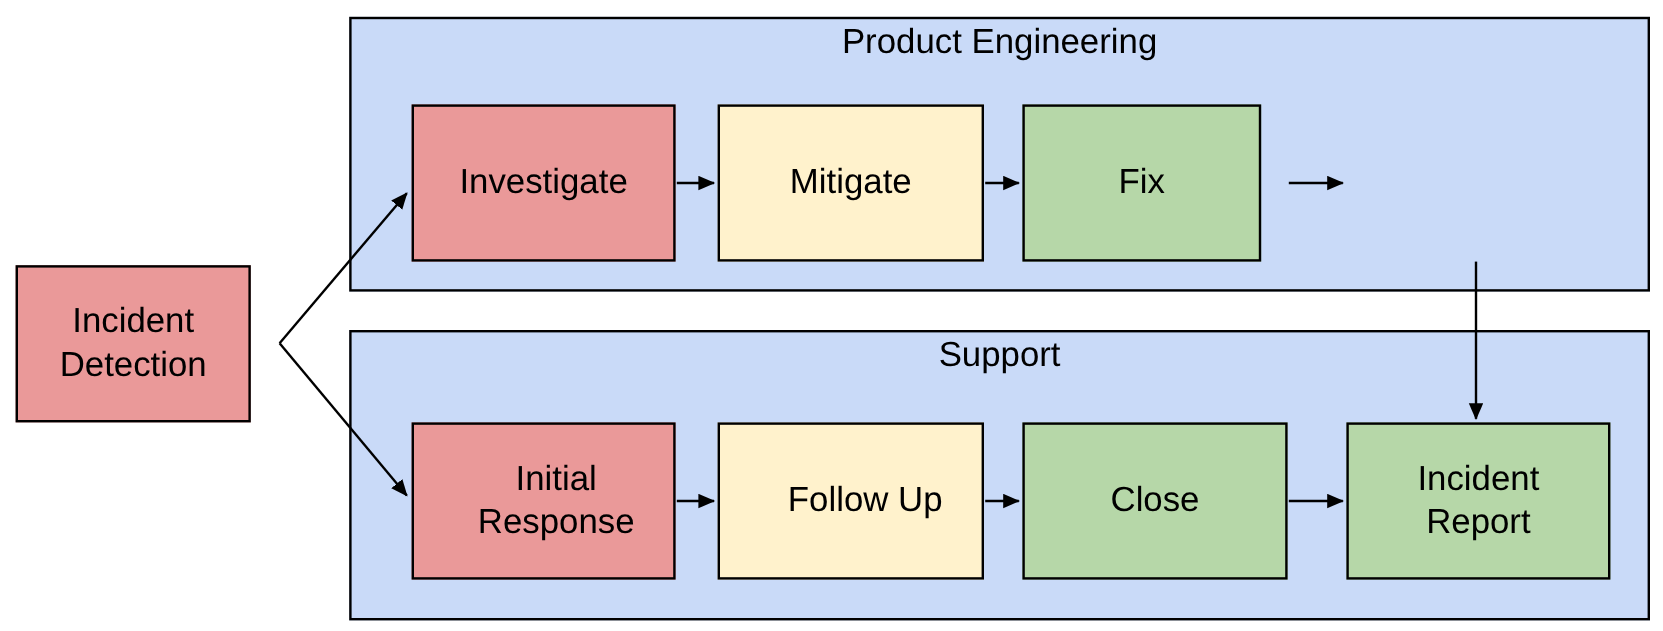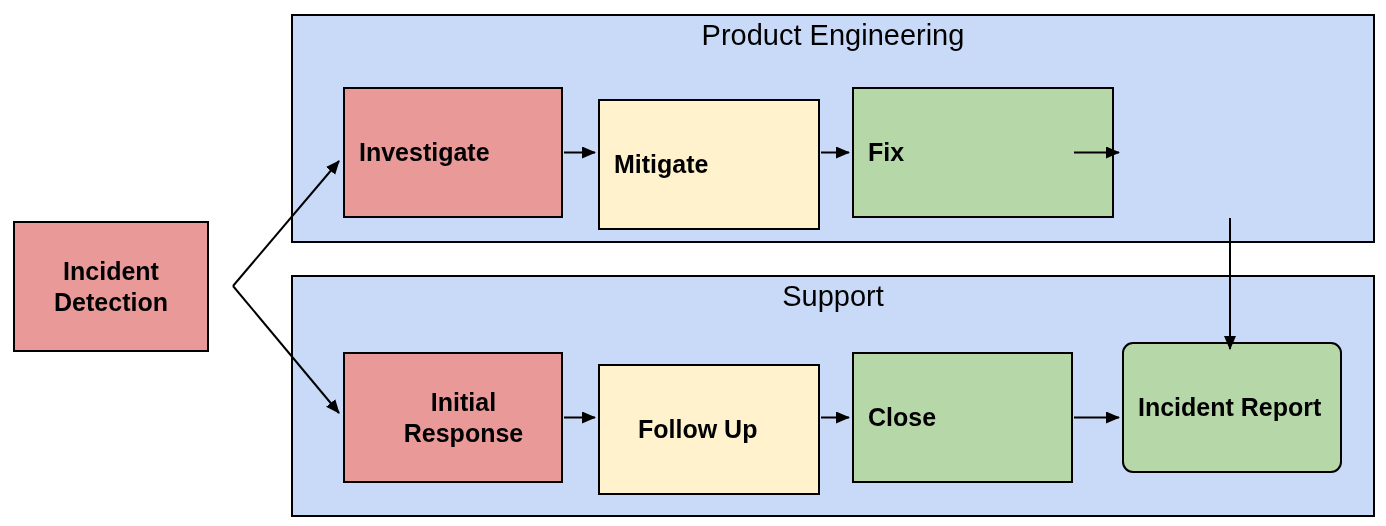--- a/index.html
+++ b/index.html
@@ -31,45 +31,45 @@
     text-align:center;
     font-size:29px;
     line-height:38px;
   }
   .node{
     position:absolute;
     border:2px solid var(--border);
     box-sizing:border-box;
     display:flex;
     align-items:center;
+    justify-content:center;
     text-align:center;
-    font-size:25px;
+    font-size:29px;
     line-height:1.22;
     padding:0 14px;
-    font-weight:bold;
   }
   .node.red{background:var(--node-red);}
-  .node.yellow{background:var(--node-yellow);margin-top:12px;}
+  .node.yellow{background:var(--node-yellow);}
   .node.green{background:var(--node-green);}
 
   
   #group-product-engineering{left:291px;top:14px;width:1084px;height:229px;}
   #group-support{left:291px;top:275px;width:1084px;height:242px;}
 
   #node-incident-detection{left:13px;top:221px;width:196px;height:131px;}
 
   #node-investigate{left:343px;top:87px;width:220px;height:131px;}
   #node-mitigate{left:598px;top:87px;width:222px;height:131px;}
-  #node-fix{left:852px;top:87px;width:262px;height:131px;}
+  #node-fix{left:852px;top:87px;width:199px;height:131px;}
   #node-postmortem{left:1122px;top:87px;width:220px;height:131px;}
 
   #node-initial-response{left:343px;top:352px;width:220px;height:131px;padding-left:35px;}
   #node-follow-up{left:598px;top:352px;width:222px;height:131px;padding-left:38px;}
   #node-close{left:852px;top:352px;width:221px;height:131px;}
-  #node-incident-report{left:1122px;top:342px;width:220px;height:131px;border-radius:11px;}
+  #node-incident-report{left:1122px;top:352px;width:220px;height:131px;}
 
   svg.arrows{
     position:absolute;left:0;top:0;width:1386px;height:526px;
     pointer-events:none;
   }
   svg.arrows line{stroke:var(--arrow);stroke-width:2;}
   svg.arrows .head{fill:var(--arrow);}
 </style>
 </head>
 <body>

